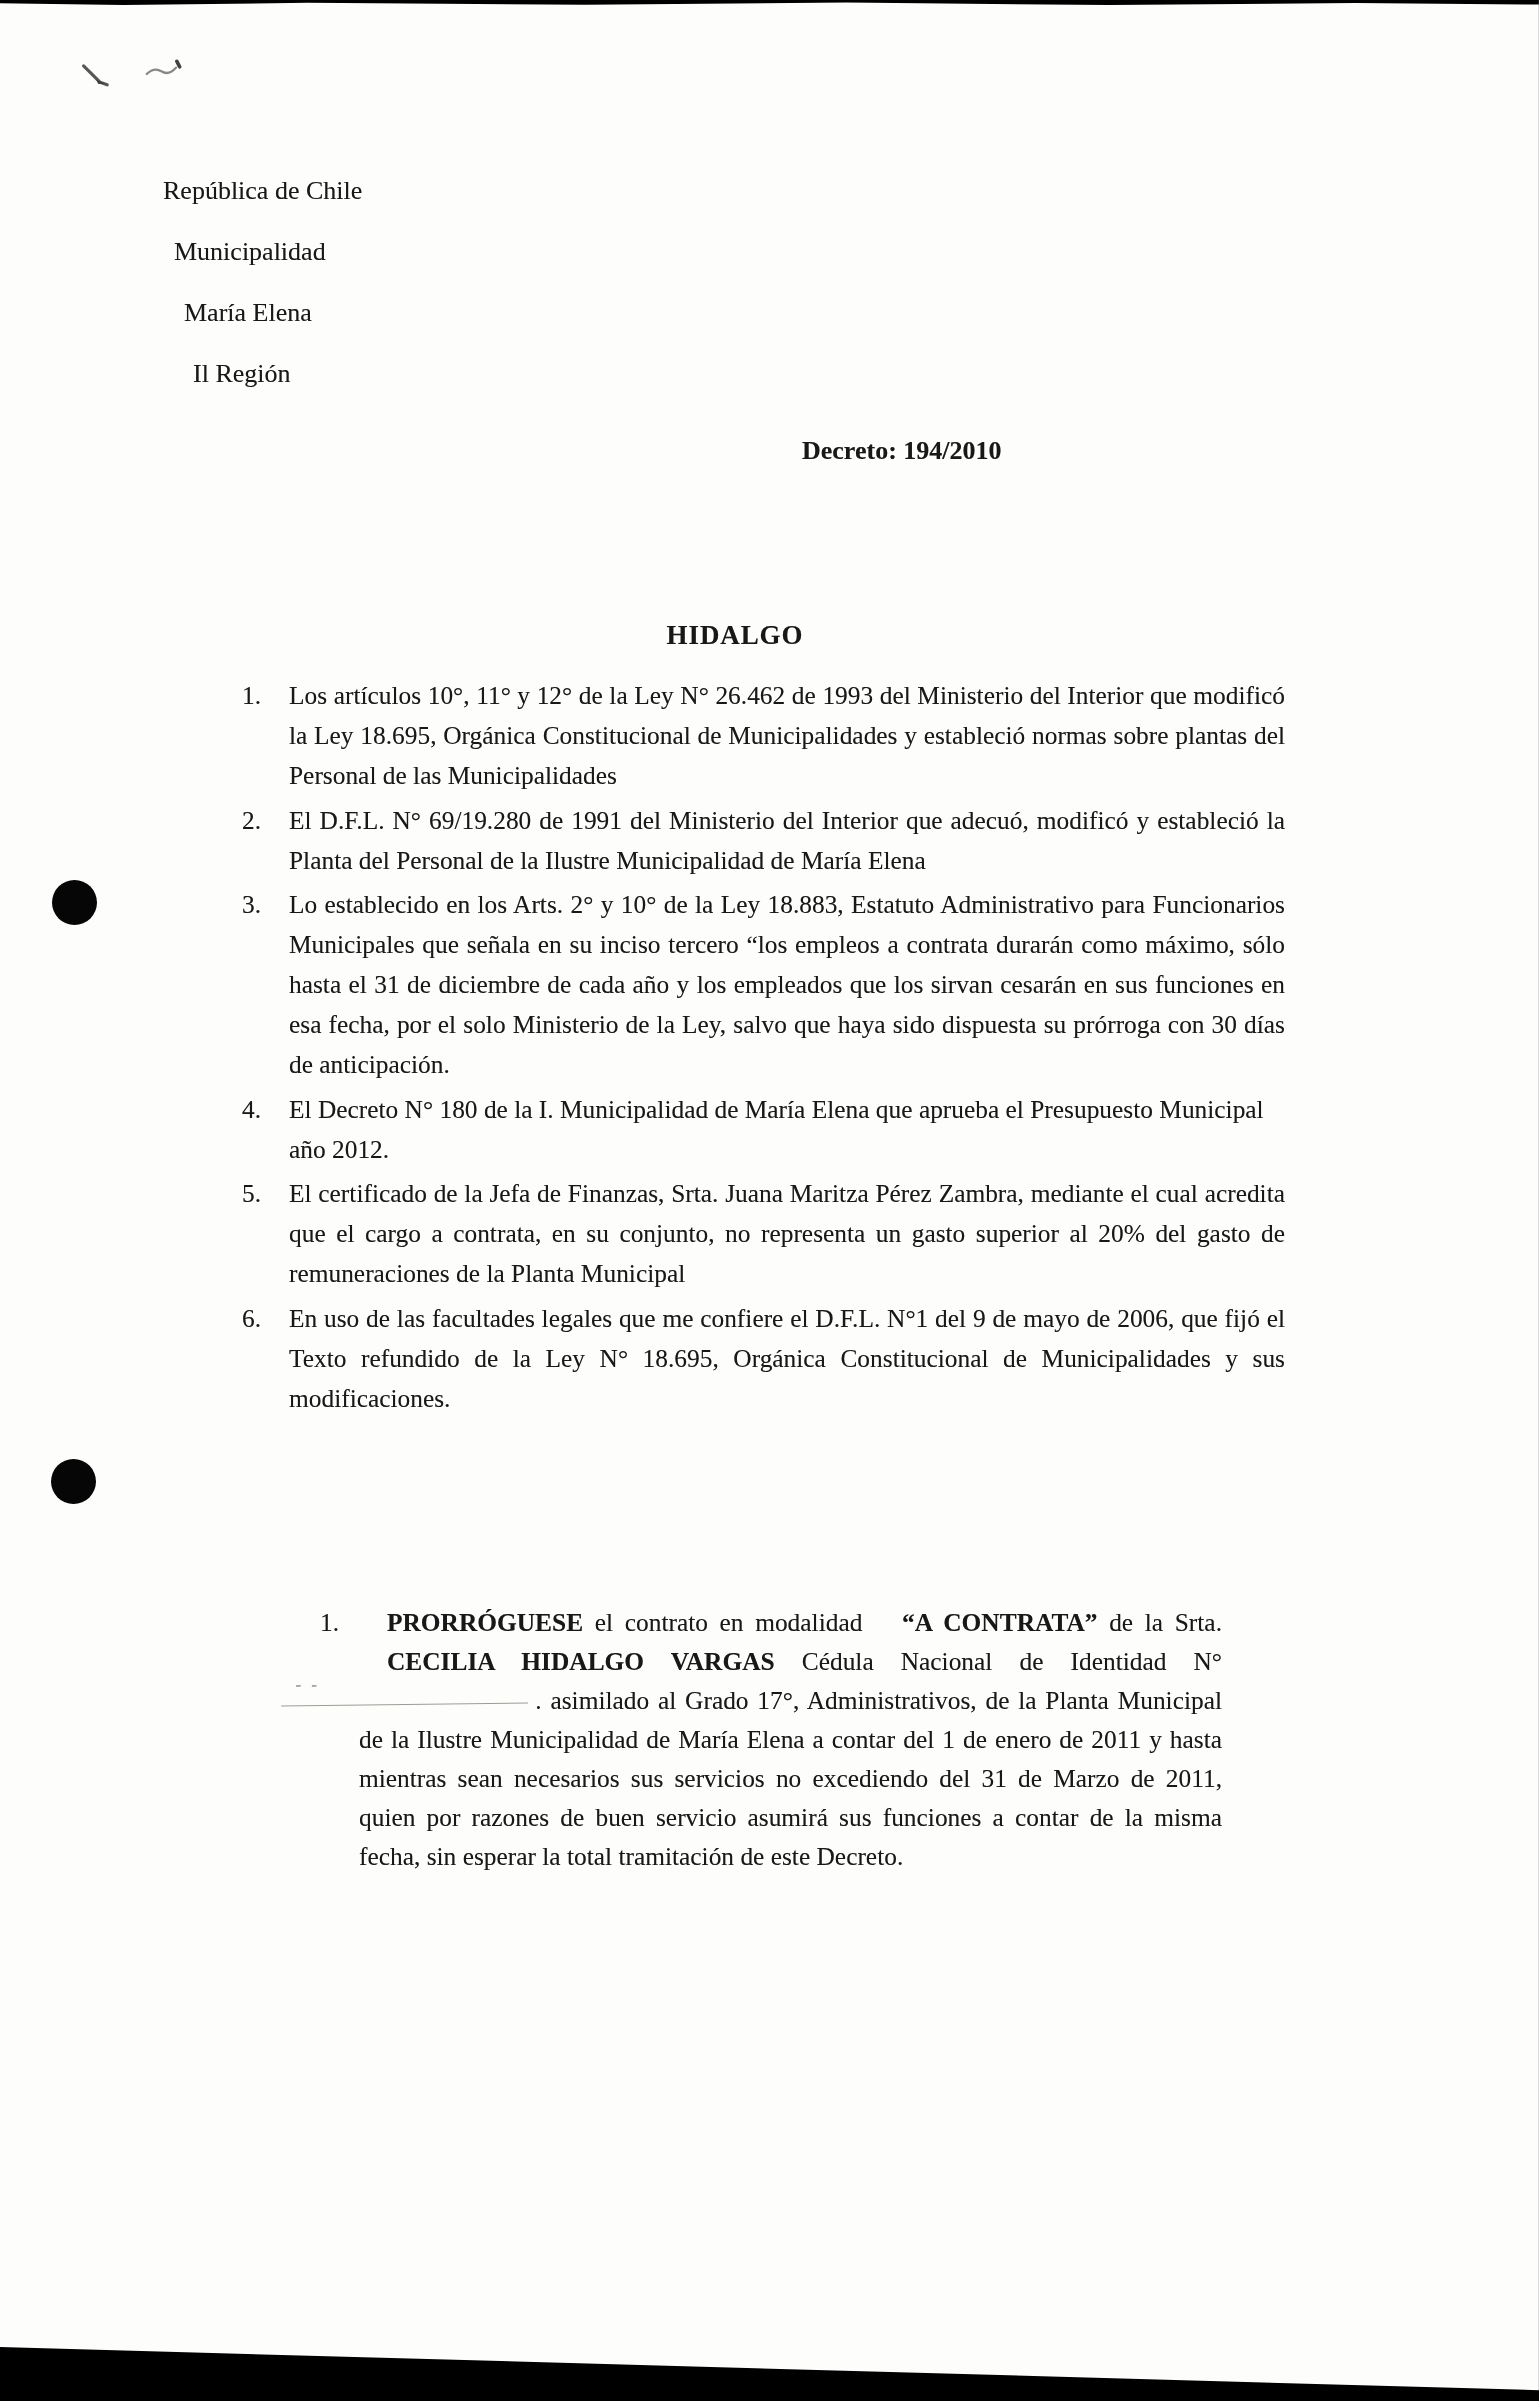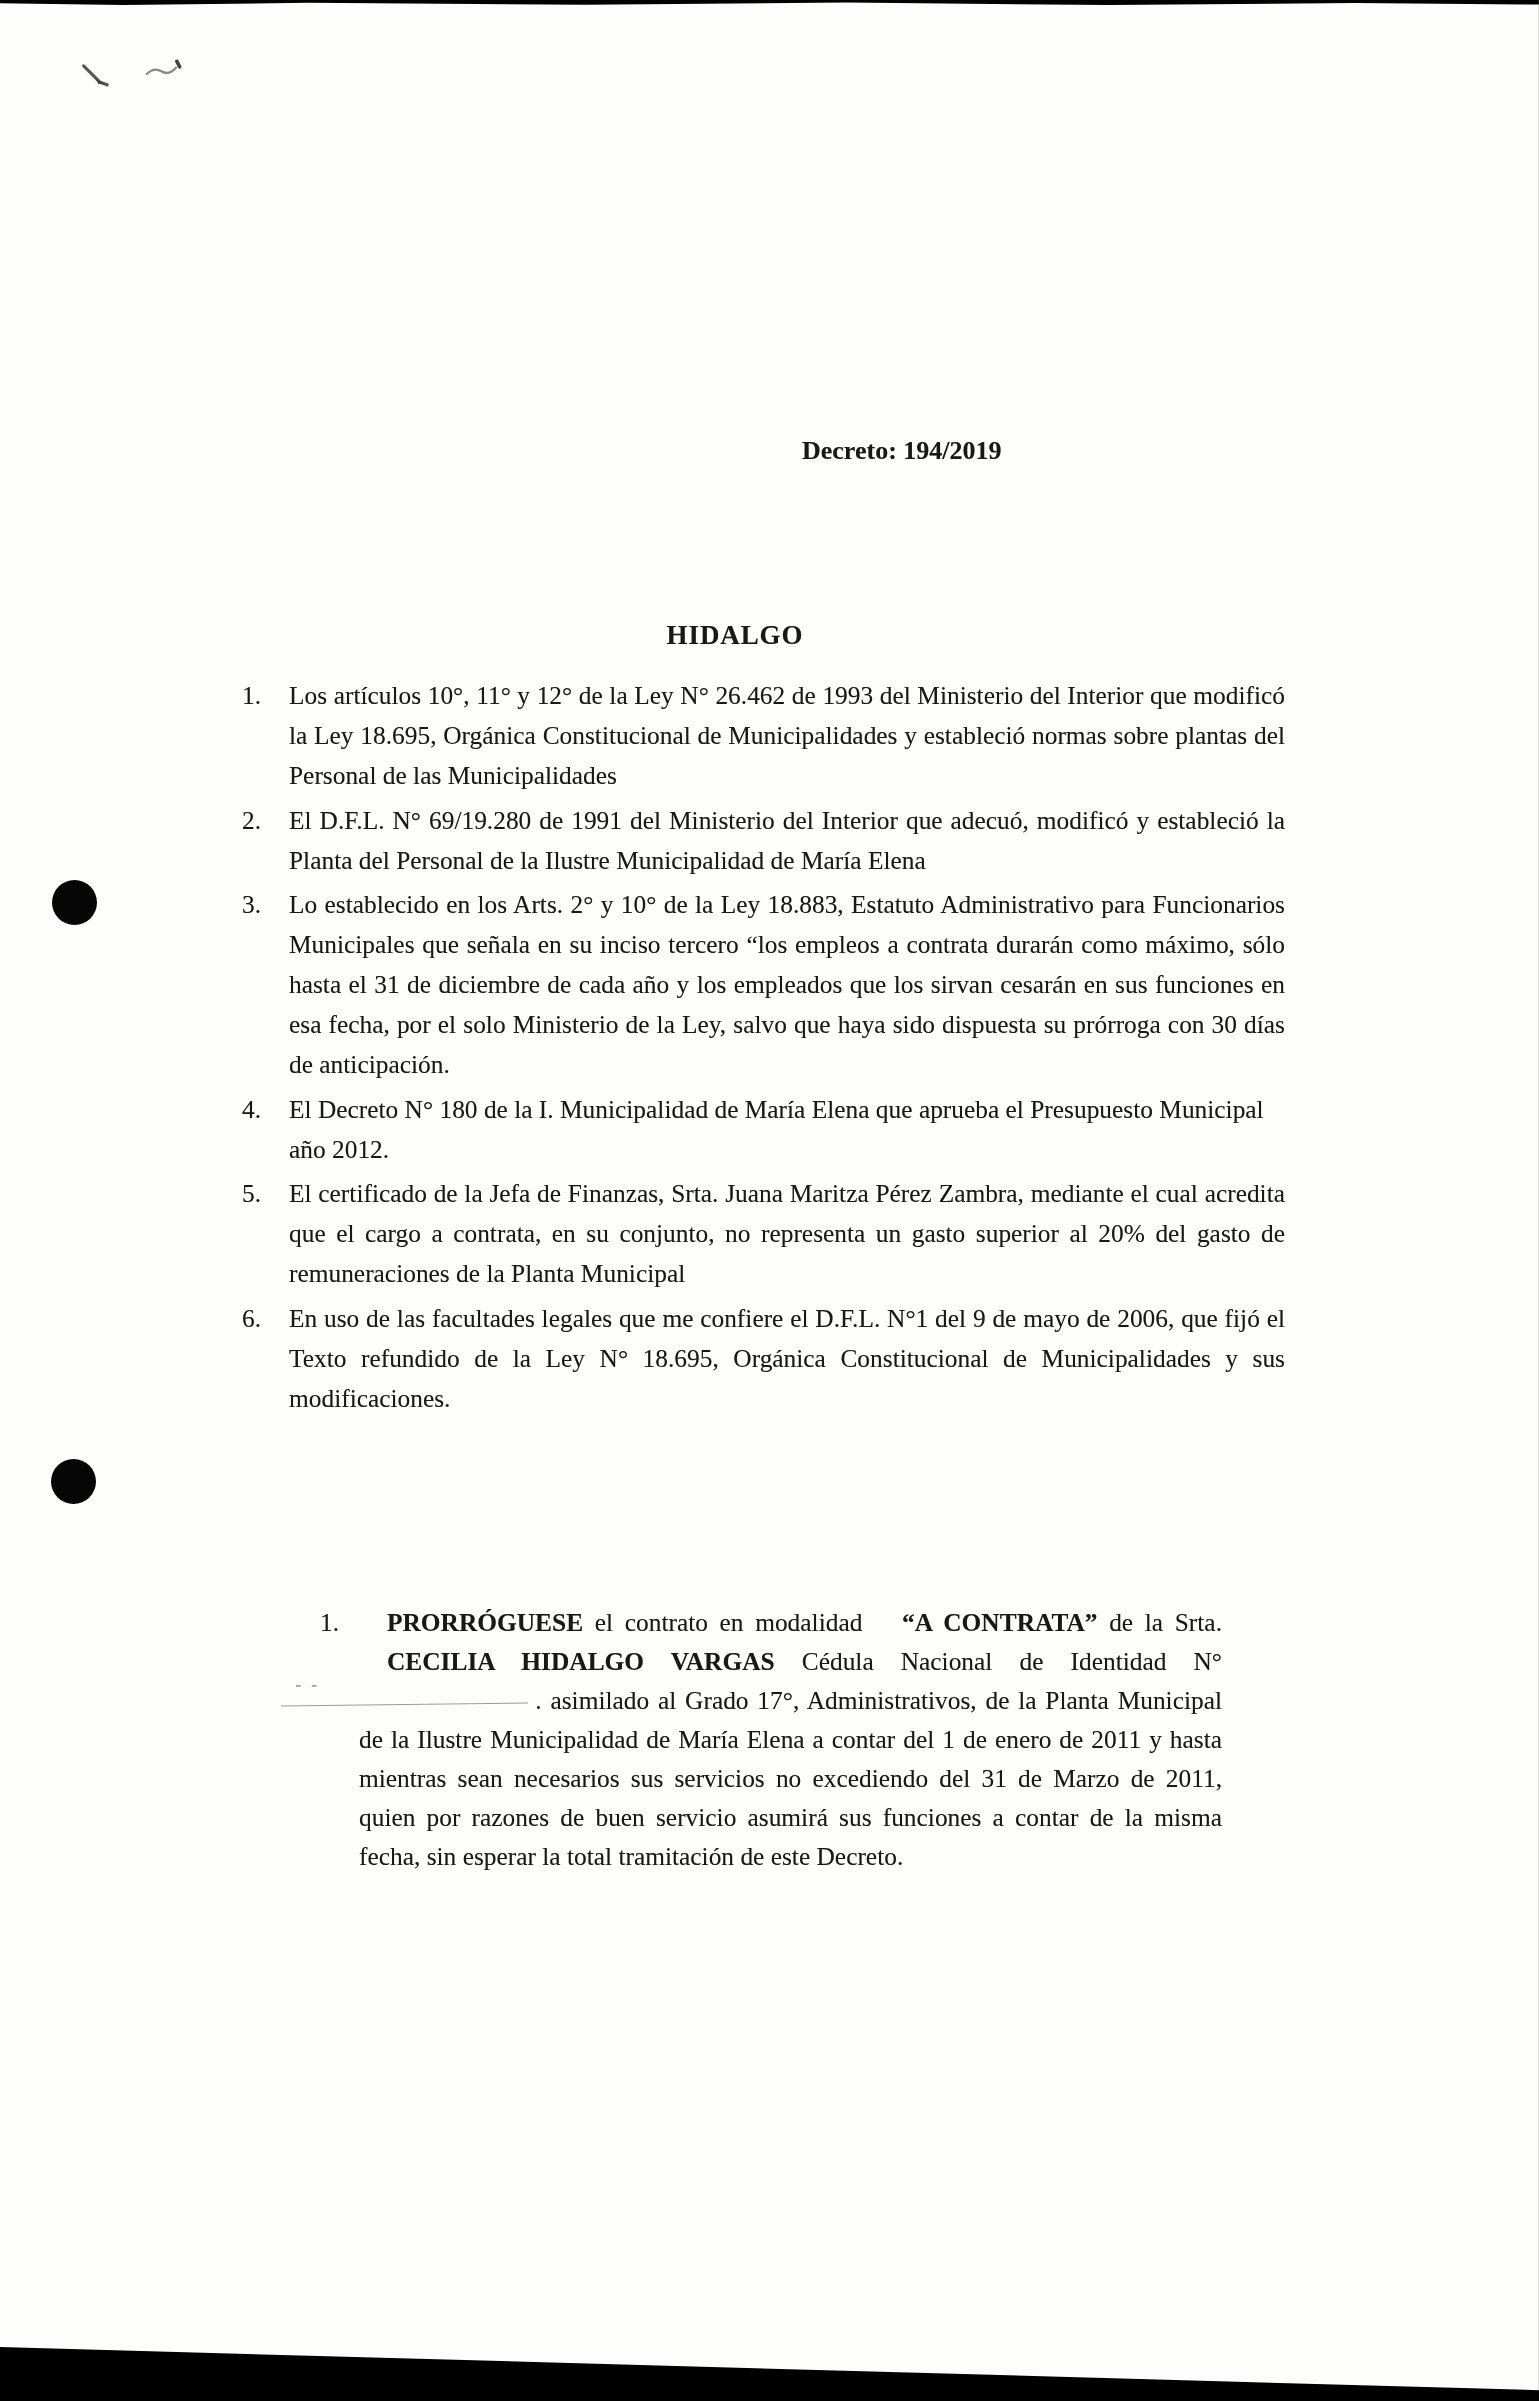--- a/index.html
+++ b/index.html
@@ -81,23 +81,29 @@
 
   <svg class="pen-mark pm1" width="38" height="33" viewBox="0 0 42 36">
     <path d="M4 4 L22 22 L30 25" stroke="#3a3a3a" stroke-width="3.5" fill="none" stroke-linecap="round" opacity="0.85"></path>
     <path d="M18 19 L28 24 L20 24 Z" fill="#3a3a3a" opacity="0.8"></path>
   </svg>
   <svg class="pen-mark pm2" width="44" height="31" viewBox="0 0 48 34">
     <path d="M4 22 Q12 14 20 19 T36 15" stroke="#555" stroke-width="2.5" fill="none" stroke-linecap="round" opacity="0.7"></path>
     <path d="M37 8 L40 14" stroke="#2c2c2c" stroke-width="4" stroke-linecap="round" opacity="0.9"></path>
   </svg>
 
+  <div class="header-block">
+    <div class="hl1">República de Chile</div>
+    <div class="hl2">Municipalidad</div>
+    <div class="hl3">María Elena</div>
+    <div class="hl4">Il Región</div>
+  </div>
 
   <div class="date-block">
-    <div class="decree-no">Decreto: 194/2019</div>
+    <div class="decree-no">Decreto: 194/2010</div>
   </div>
 
   <div class="section-heading vistos-h">HIDALGO</div>
 
   <div class="vistos-list">
     <div class="li">
       <span class="num">1.</span>
       <span class="txt">Los artículos 10°, 11° y 12° de la Ley N° 26.462 de 1993 del Ministerio del Interior que modificó la Ley 18.695, Orgánica Constitucional de Municipalidades y estableció normas sobre plantas del Personal de las Municipalidades</span>
     </div>
     <div class="li">

